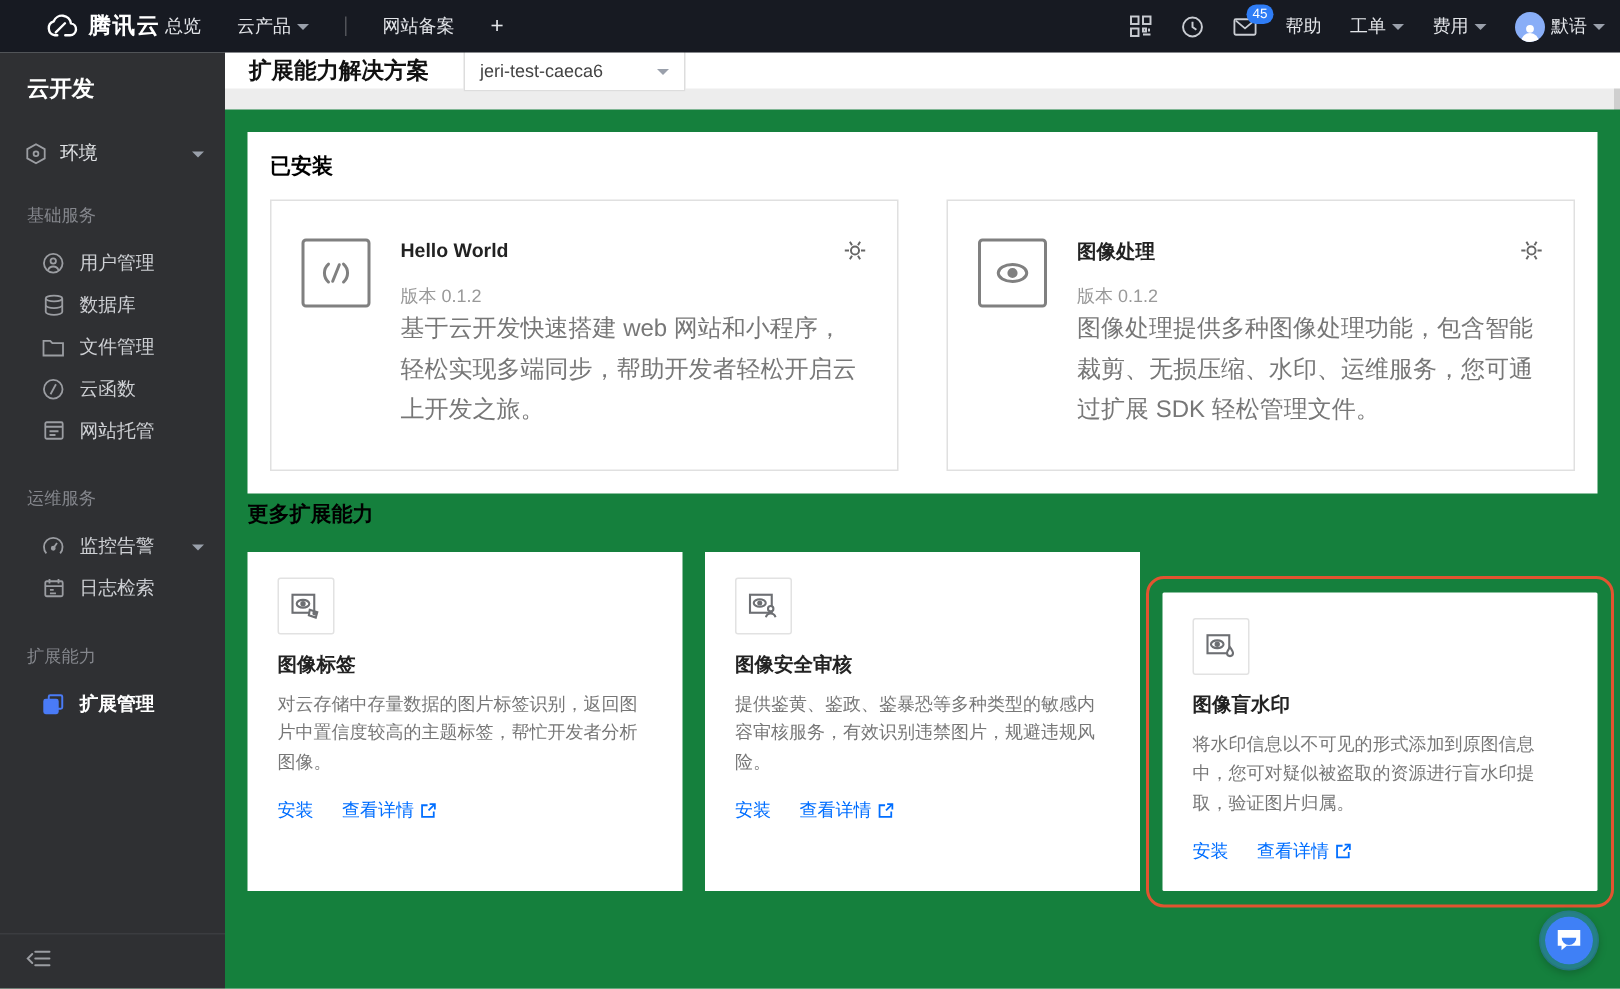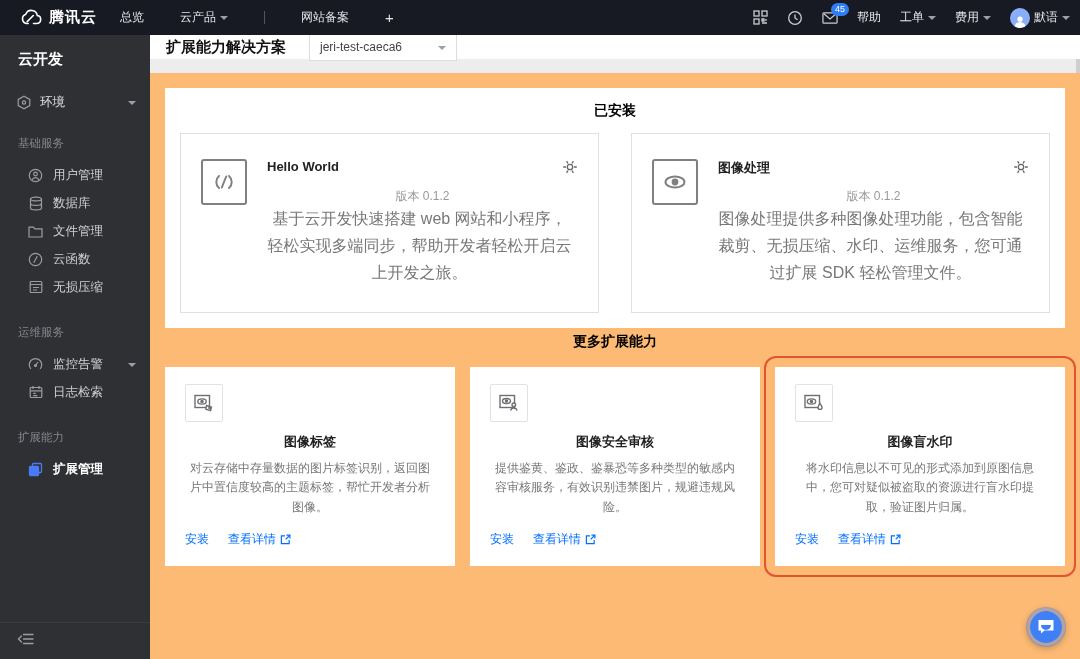--- a/index.html
+++ b/index.html
@@ -2,23 +2,23 @@
 <html><head>
 <meta charset="utf-8">
 <style>
   * { margin:0; padding:0; box-sizing:border-box; }
   html,body { width:1080px; height:659px; overflow:hidden;
     font-family:"Liberation Sans","DejaVu Sans",sans-serif; background:#ededed; }
 
   
   .topbar { position:absolute; left:0; top:0; width:1080px; height:35px;
     background:#171a22; display:flex; align-items:center; color:#e3e5e9; z-index:30; }
-  .brand { display:flex; align-items:center; gap:7px; padding-left:18px; width:110px; }
+  .brand { display:flex; align-items:center; gap:7px; padding-left:28px; width:110px; }
   .brand-name { color:#fff; font-size:15px; font-weight:bold; letter-spacing:1px; white-space:nowrap; }
-  .topnav { display:flex; align-items:center; gap:36px; font-size:12px; margin-left:10px; }
+  .topnav { display:flex; align-items:center; gap:24px; font-size:12px; }
   .topnav-item { display:flex; align-items:center; gap:4px; cursor:pointer; white-space:nowrap; }
   .topnav-plus { font-size:15px; }
   .v-divider { width:1px; height:13px; background:rgba(255,255,255,0.25); }
   .caret { width:0; height:0; border-left:4px solid transparent; border-right:4px solid transparent;
     border-top:4px solid #9aa0ab; margin-top:1px; }
   .topbar-right { margin-left:auto; display:flex; align-items:center; gap:19px; padding-right:10px; font-size:12px; }
   .tb-icon { width:16px; height:16px; display:flex; align-items:center; justify-content:center; position:relative; }
   .tb-icon svg { display:block; }
   .mail-badge { position:absolute; top:-7px; left:9px; background:#2f7df6; color:#fff;
     font-size:9px; line-height:13px; padding:0 4px; border-radius:7px; }
@@ -44,39 +44,39 @@
 
   
   .page-header { position:absolute; left:150px; top:35px; right:0; height:24px; background:#fff;
     display:flex; align-items:center; padding-left:16px; z-index:10; }
   .page-title { font-size:15px; font-weight:bold; color:#111; }
   .env-select { margin-left:23px; width:148px; height:28px; background:#fff; border:1px solid #ddd;
     display:flex; align-items:center; justify-content:space-between; padding:0 10px;
     font-size:12px; color:#444; cursor:pointer; }
   .scrollbar-thumb { position:absolute; right:0; top:38px; width:4px; height:42px; background:#cfcfcf; }
 
-  .content { position:absolute; left:150px; top:73px; right:0; bottom:0; background:#fdba74;
-    padding:15px 15px 0 15px;text-align:center; }
+  .content { position:absolute; left:150px; top:73px; right:0; bottom:0; background:#15803d;
+    padding:15px 15px 0 15px; }
   .panel { background:#fff; padding:14px 15px 15px 15px; }
   .panel-title { font-size:14px; font-weight:bold; color:#000; }
   .inst-row { display:grid; grid-template-columns:1fr 1fr; gap:32px; margin-top:13px; }
   .inst-card { border:1px solid #e0e0e0; background:#fff; display:flex; gap:20px; padding:25px 20px; min-height:123px; }
   .inst-icon { width:46px; height:46px; border:2px solid #808080; border-radius:3px; color:#808080;
     display:flex; align-items:center; justify-content:center; flex:none; }
   .inst-body { flex:1; }
   .inst-head { display:flex; align-items:flex-start; }
   .inst-name { font-size:13px; font-weight:bold; color:#222; }
   .gear { margin-left:auto; color:#666; cursor:pointer; }
   .inst-ver { font-size:12px; color:#999; margin-top:9px; }
   .inst-desc { font-size:16px; color:#777; line-height:1.7; margin-top:0; padding-right:6px; }
 
   .more-title { font-size:14px; font-weight:bold; color:#000; margin-top:5px; }
   .store-row { display:grid; grid-template-columns:repeat(3,1fr); gap:15px; margin-top:16px; }
   .store-card { background:#fff; padding:17px 20px 18px 20px; min-height:140px; }
-  .store-card.highlighted { outline:2px solid #e25430; outline-offset:9px; border-radius:1px; }
+  .store-card.highlighted { outline:2px solid #e25430; outline-offset:9px; border-radius:1px;margin-top:27px; }
   .store-icon { width:38px; height:38px; border:1px solid #e2e2e2; border-radius:2px; color:#6d6f73;
     display:flex; align-items:center; justify-content:center; }
   .store-name { font-size:13px; font-weight:bold; color:#222; margin-top:11px; }
   .store-desc { font-size:12px; color:#777; line-height:1.65; margin-top:8px; }
   .store-links { display:flex; align-items:center; gap:19px; margin-top:13px; font-size:12px; }
   .link { color:#006eff; cursor:pointer; display:flex; align-items:center; gap:4px; }
 
   .chat-fab { position:absolute; right:14px; bottom:12px; width:40px; height:40px; border-radius:50%;
     background:#3f80f6; border:4px solid rgba(63,128,246,0.40); background-clip:padding-box;
     display:flex; align-items:center; justify-content:center; cursor:pointer; box-shadow:0 2px 6px rgba(0,0,0,0.2); }
@@ -209,21 +209,21 @@
     </span>
     <span>云函数</span>
   </div>
   <div class="sb-item">
     <span class="sb-icon">
       <svg width="14" height="14" viewBox="0 0 14 14" fill="none" stroke="currentColor" stroke-width="1.2">
         <rect x="1.2" y="1.5" width="11.6" height="11" rx="1"></rect>
           <path d="M1.2 4.5h11.6M4 7.5h6M4 10h4"></path>
       </svg>
     </span>
-    <span>无损压缩</span>
+    <span>网站托管</span>
   </div>
 
   <div class="sb-section">运维服务</div>
 
   <div class="sb-item">
     <span class="sb-icon">
       <svg width="15" height="15" viewBox="0 0 15 15" fill="none" stroke="currentColor" stroke-width="1.2">
         <path d="M12.1 11.9a6.2 6.2 0 1 0-9.2 0"></path>
           <path d="M7.5 8.5 10 5"></path>
           <circle cx="7.5" cy="8.5" r="1" fill="currentColor"></circle>

